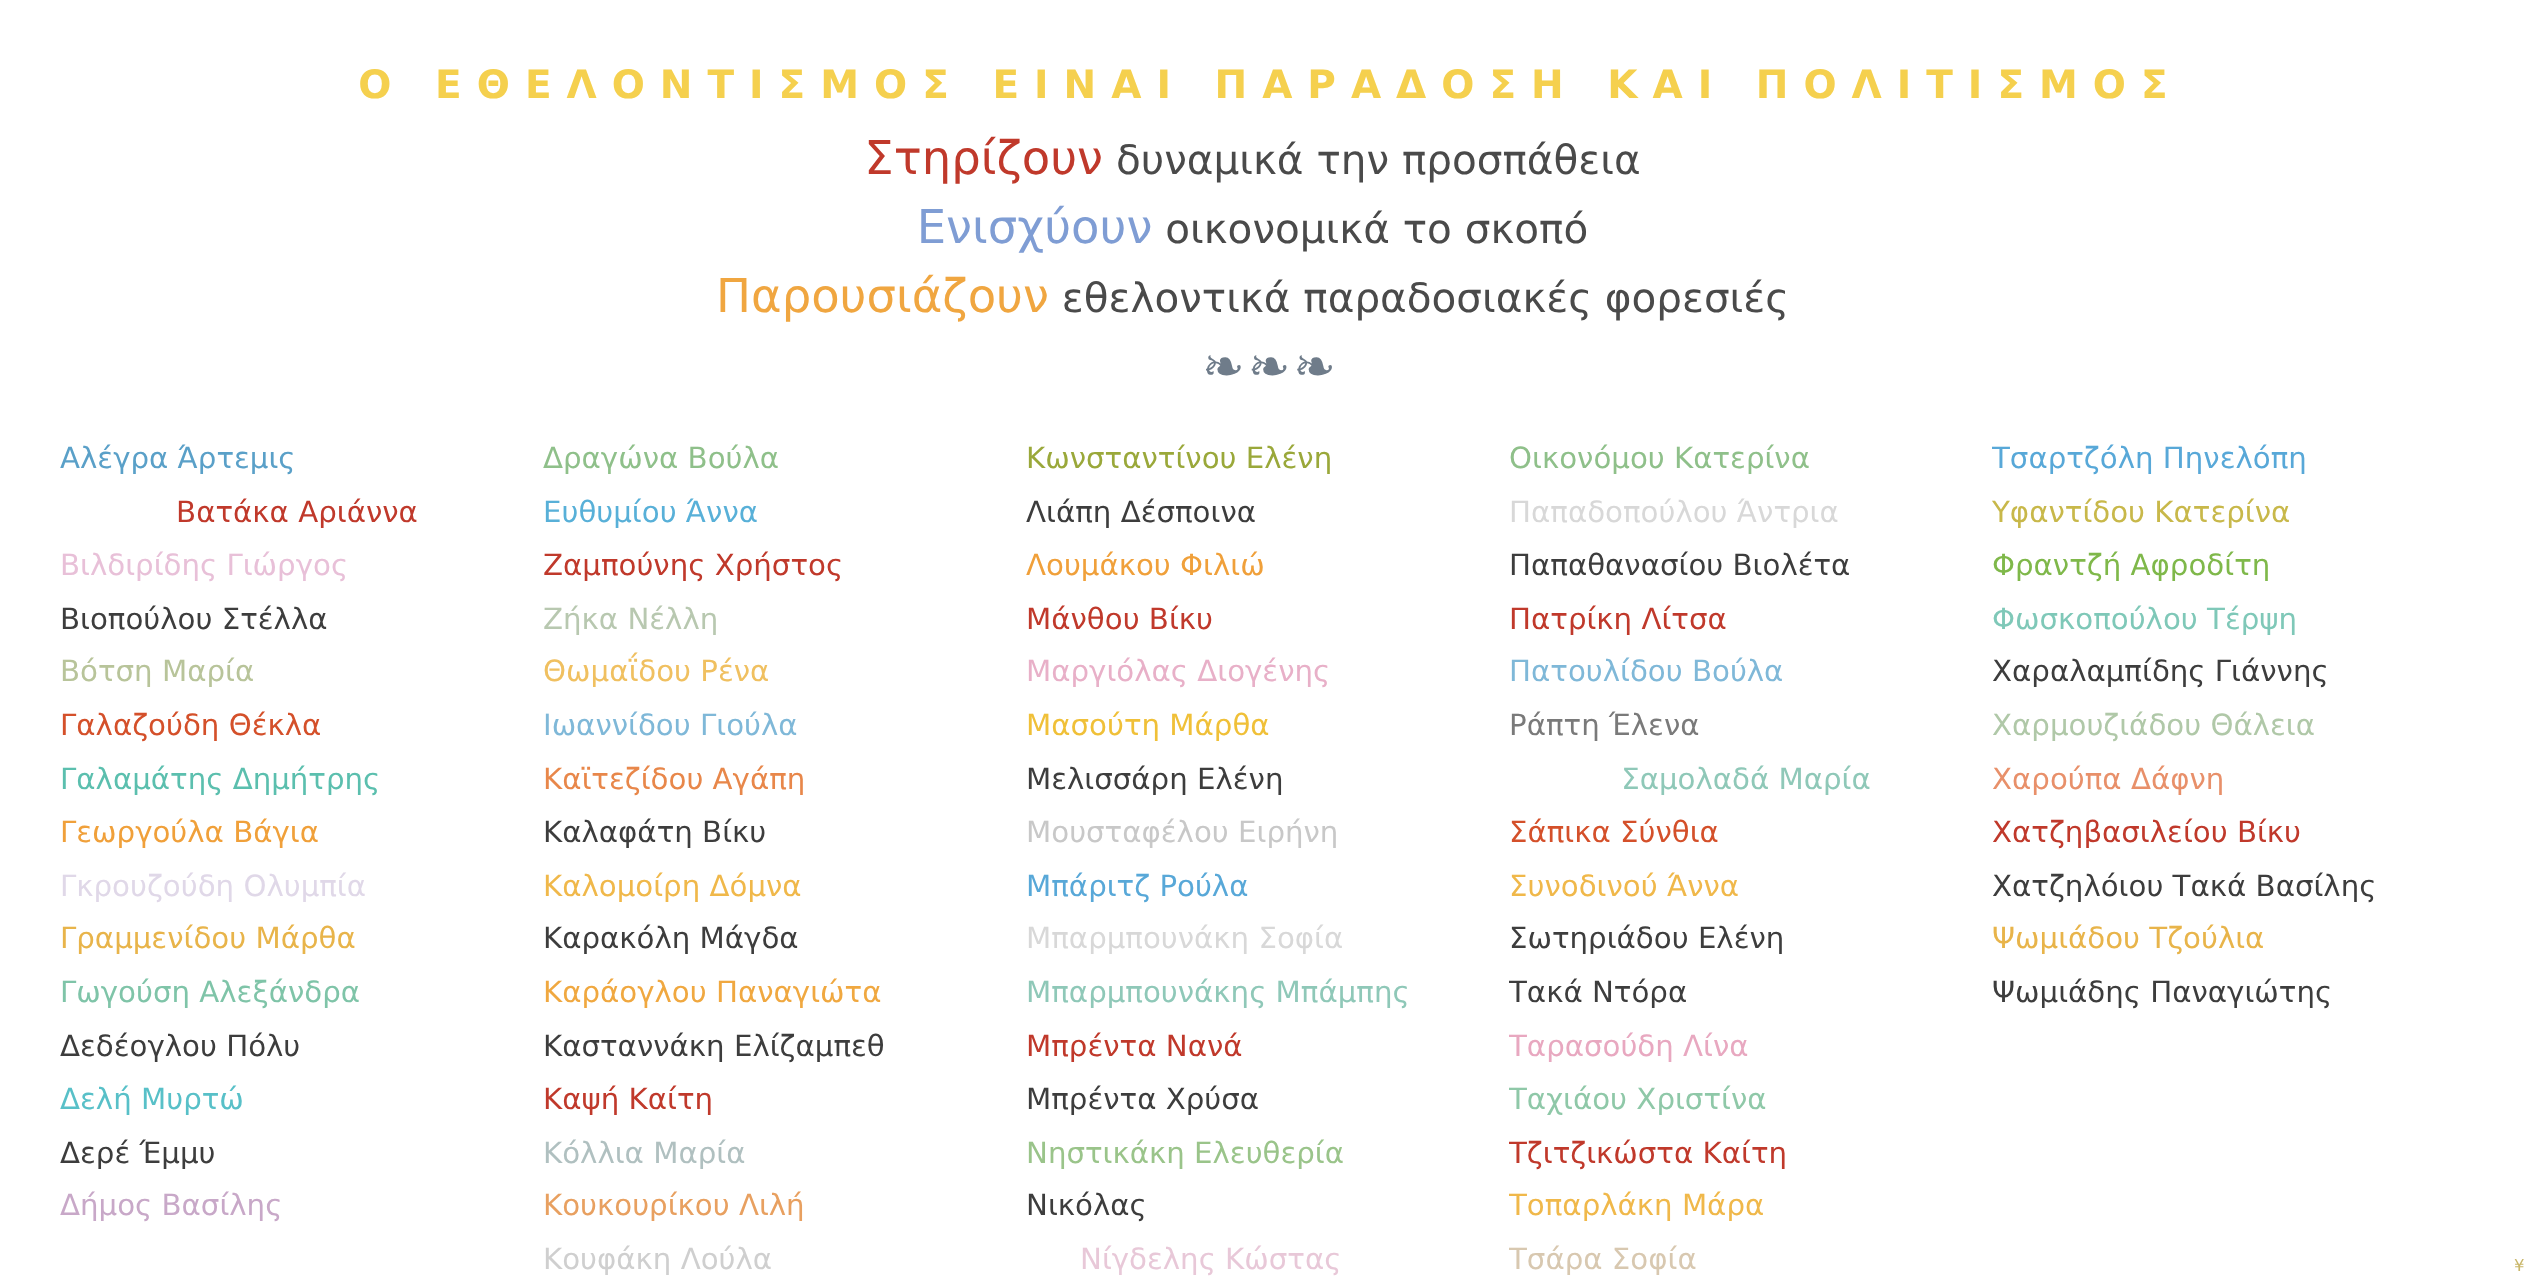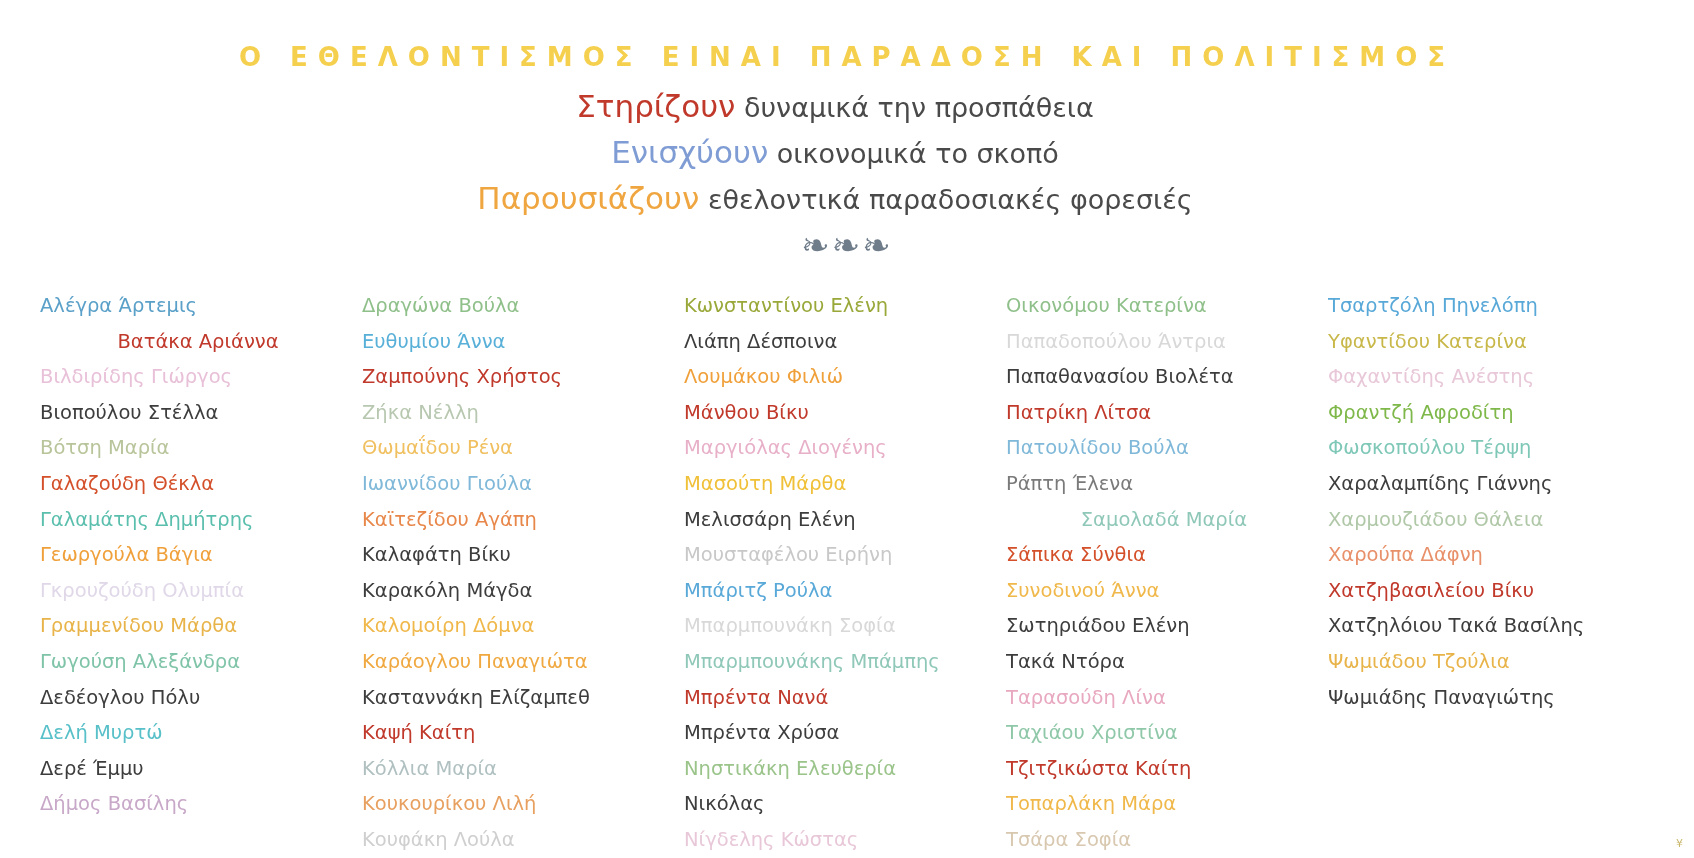--- a/index.html
+++ b/index.html
@@ -142,22 +142,22 @@
       </div>
       <div class="column">
         <div class="name" style="color: rgb(143, 192, 138);">Δραγώνα Βούλα</div>
         <div class="name" style="color: rgb(88, 176, 216);">Ευθυμίου Άννα</div>
         <div class="name" style="color: rgb(192, 57, 43);">Ζαμπούνης Χρήστος</div>
         <div class="name" style="color: rgb(184, 200, 176);">Ζήκα Νέλλη</div>
         <div class="name" style="color: rgb(240, 192, 96);">Θωμαΐδου Ρένα</div>
         <div class="name" style="color: rgb(127, 184, 216);">Ιωαννίδου Γιούλα</div>
         <div class="name" style="color: rgb(232, 135, 74);">Καϊτεζίδου Αγάπη</div>
         <div class="name" style="color: rgb(61, 61, 61);">Καλαφάτη Βίκυ</div>
+        <div class="name" style="color: rgb(240, 184, 74);">Καλομοίρη Δόμνα</div>
         <div class="name" style="color: rgb(61, 61, 61);">Καρακόλη Μάγδα</div>
-        <div class="name" style="color: rgb(240, 184, 74);">Καλομοίρη Δόμνα</div>
         <div class="name" style="color: rgb(240, 168, 64);">Καράογλου Παναγιώτα</div>
         <div class="name" style="color: rgb(61, 61, 61);">Κασταννάκη Ελίζαμπεθ</div>
         <div class="name" style="color: rgb(192, 57, 43);">Καψή Καίτη</div>
         <div class="name" style="color: rgb(176, 192, 192);">Κόλλια Μαρία</div>
         <div class="name" style="color: rgb(232, 160, 96);">Κουκουρίκου Λιλή</div>
         <div class="name" style="color: rgb(207, 207, 207);">Κουφάκη Λούλα</div>
       </div>
       <div class="column">
         <div class="name" style="color: rgb(154, 168, 58);">Κωνσταντίνου Ελένη</div>
         <div class="name" style="color: rgb(61, 61, 61);">Λιάπη Δέσποινα</div>
@@ -167,21 +167,21 @@
         <div class="name" style="color: rgb(240, 192, 56);">Μασούτη  Μάρθα</div>
         <div class="name" style="color: rgb(61, 61, 61);">Μελισσάρη Ελένη</div>
         <div class="name" style="color: rgb(200, 200, 200);">Μουσταφέλου Ειρήνη</div>
         <div class="name" style="color: rgb(88, 168, 216);">Μπάριτζ Ρούλα</div>
         <div class="name" style="color: rgb(216, 216, 216);">Μπαρμπουνάκη Σοφία</div>
         <div class="name" style="color: rgb(143, 200, 184);">Μπαρμπουνάκης Μπάμπης</div>
         <div class="name" style="color: rgb(192, 57, 43);">Μπρέντα Νανά</div>
         <div class="name" style="color: rgb(61, 61, 61);">Μπρέντα Χρύσα</div>
         <div class="name" style="color: rgb(154, 196, 138);">Νηστικάκη Ελευθερία</div>
         <div class="name" style="color: rgb(61, 61, 61);">Νικόλας</div>
-        <div class="name" style="color: rgb(232, 200, 216);">Νίγδελης Κώστας</div>
+        <div class="name" style="color: rgb(232, 200, 216); margin-left: 36px;">Νίγδελης Κώστας</div>
       </div>
       <div class="column">
         <div class="name" style="color: rgb(143, 192, 138);">Οικονόμου Κατερίνα</div>
         <div class="name" style="color: rgb(216, 216, 216);">Παπαδοπούλου Άντρια</div>
         <div class="name" style="color: rgb(61, 61, 61);">Παπαθανασίου Βιολέτα</div>
         <div class="name" style="color: rgb(192, 57, 43);">Πατρίκη Λίτσα</div>
         <div class="name" style="color: rgb(127, 184, 216);">Πατουλίδου Βούλα</div>
         <div class="name" style="color: rgb(122, 122, 122);">Ράπτη  Έλενα</div>
         <div class="name" style="color: rgb(143, 200, 184); text-align: center;">Σαμολαδά Μαρία</div>
         <div class="name" style="color: rgb(212, 80, 42);">Σάπικα Σύνθια</div>
@@ -190,21 +190,20 @@
         <div class="name" style="color: rgb(61, 61, 61);">Τακά Ντόρα</div>
         <div class="name" style="color: rgb(232, 168, 192);">Ταρασούδη Λίνα</div>
         <div class="name" style="color: rgb(143, 200, 168);">Ταχιάου Χριστίνα</div>
         <div class="name" style="color: rgb(192, 57, 43);">Τζιτζικώστα Καίτη</div>
         <div class="name" style="color: rgb(240, 184, 74);">Τοπαρλάκη Μάρα</div>
         <div class="name" style="color: rgb(216, 200, 176);">Τσάρα Σοφία</div>
       </div>
       <div class="column">
         <div class="name" style="color: rgb(88, 168, 216);">Τσαρτζόλη Πηνελόπη</div>
         <div class="name" style="color: rgb(200, 184, 74);">Υφαντίδου Κατερίνα</div>
-        <div class="name" style="color: rgb(232, 200, 216);">Φαχαντίδης Ανέστης</div>
         <div class="name" style="color: rgb(127, 184, 74);">Φραντζή Αφροδίτη</div>
         <div class="name" style="color: rgb(127, 200, 184);">Φωσκοπούλου Τέρψη</div>
         <div class="name" style="color: rgb(61, 61, 61);">Χαραλαμπίδης Γιάννης</div>
         <div class="name" style="color: rgb(176, 200, 168);">Χαρμουζιάδου Θάλεια</div>
         <div class="name" style="color: rgb(232, 144, 106);">Χαρούπα Δάφνη</div>
         <div class="name" style="color: rgb(192, 57, 43);">Χατζηβασιλείου Βίκυ</div>
         <div class="name" style="color: rgb(61, 61, 61);">Χατζηλόιου Τακά Βασίλης</div>
         <div class="name" style="color: rgb(232, 180, 74);">Ψωμιάδου Τζούλια</div>
         <div class="name" style="color: rgb(61, 61, 61);">Ψωμιάδης Παναγιώτης</div>
       </div>

